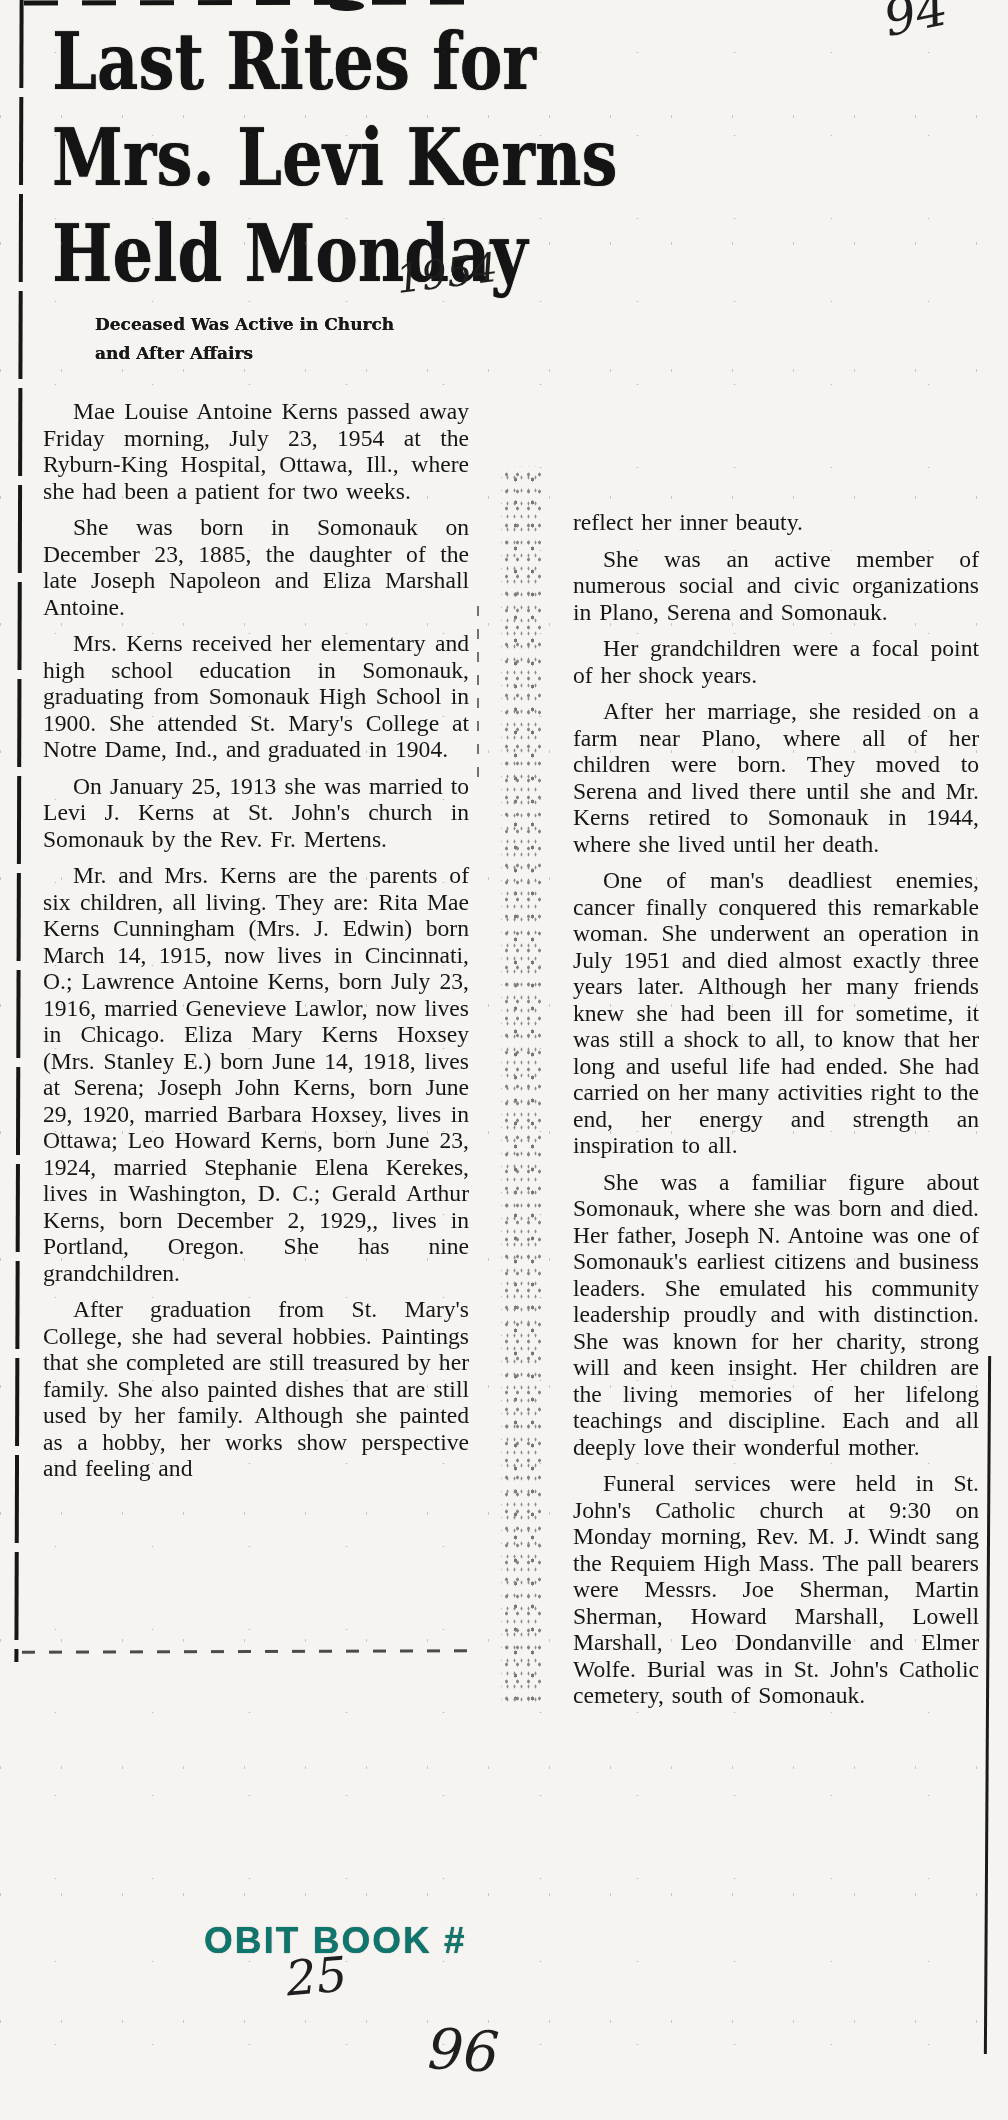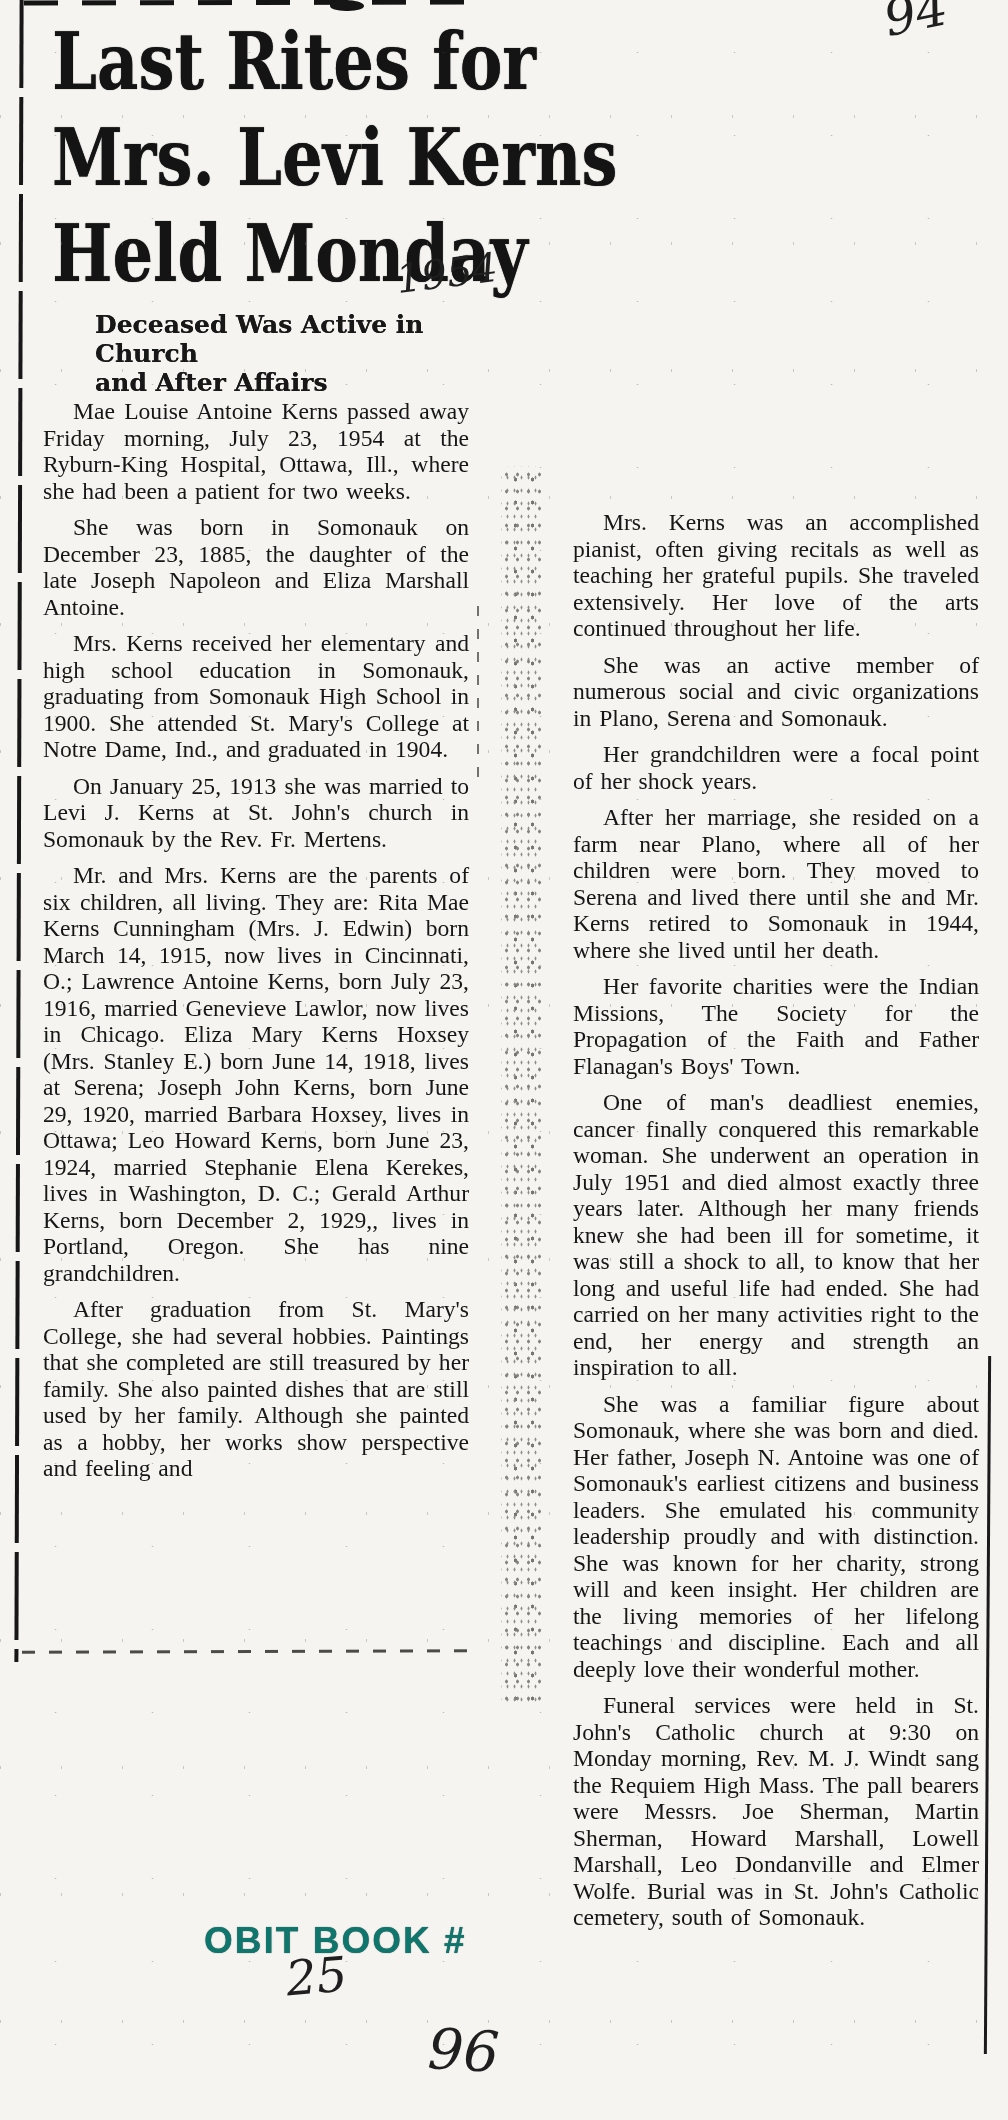--- a/index.html
+++ b/index.html
@@ -40,21 +40,21 @@
     font-style:italic;
     color:#1f1f1f;
     white-space:nowrap;
   }
   .hw-year{position:absolute;left:396px;top:250px;font-size:40px;transform:rotate(-7deg);}
   .hw-top-right{position:absolute;left:884px;top:-16px;font-size:50px;transform:rotate(-12deg);}
   .hw-bottom{position:absolute;left:428px;top:2018px;font-size:56px;transform:rotate(3deg);}
   .subhead{
     position:absolute;left:95px;top:310px;width:400px;
     font-family:"DejaVu Serif", serif;
-    font-weight:700;font-size:25px;line-height:29px;color:#181818;
+    font-weight:700;font-size:17px;line-height:29px;color:#181818;
     text-shadow:0 0 .6px #222;
   }
   
   .col{
     position:absolute;
     font-size:23.6px;
     line-height:26.5px;
     text-align:justify;
     word-spacing:2px;
     color:#161616;
@@ -138,25 +138,24 @@
   <div class="col col-left">
     <p class="para">Mae Louise Antoine Kerns passed away Friday morning, July 23, 1954 at the Ryburn-King Hospital, Ottawa, Ill., where she had been a patient for two weeks.</p>
     <p class="para">She was born in Somonauk on December 23, 1885, the daughter of the late Joseph Napoleon and Eliza Marshall Antoine.</p>
     <p class="para">Mrs. Kerns received her elementary and high school education in Somonauk, graduating from Somonauk High School in 1900. She attended St. Mary's College at Notre Dame, Ind., and graduated in 1904.</p>
     <p class="para">On January 25, 1913 she was married to Levi J. Kerns at St. John's church in Somonauk by the Rev. Fr. Mertens.</p>
     <p class="para">Mr. and Mrs. Kerns are the parents of six children, all living. They are: Rita Mae Kerns Cunningham (Mrs. J. Edwin) born March 14, 1915, now lives in Cincinnati, O.; Lawrence Antoine Kerns, born July 23, 1916, married Genevieve Lawlor, now lives in Chicago. Eliza Mary Kerns Hoxsey (Mrs. Stanley E.) born June 14, 1918, lives at Serena; Joseph John Kerns, born June 29, 1920, married Barbara Hoxsey, lives in Ottawa; Leo Howard Kerns, born June 23, 1924, married Stephanie Elena Kerekes, lives in Washington, D. C.; Gerald Arthur Kerns, born December 2, 1929,, lives in Portland, Oregon. She has nine grandchildren.</p>
     <p class="para">After graduation from St. Mary's College, she had several hobbies. Paintings that she completed are still treasured by her family. She also painted dishes that are still used by her family. Although she painted as a hobby, her works show perspective and feeling and</p>
   </div>
 
   <div class="col col-right">
-    <p class="para">Mrs. Kerns was an accomplished pianist, often giving recitals as well as teaching her grateful pupils. She traveled extensively. Her love of the arts continued throughout her life.</p>
+    <p class="para no-indent">reflect her inner beauty.</p>
     <p class="para">She was an active member of numerous social and civic organizations in Plano, Serena and Somonauk.</p>
     <p class="para">Her grandchildren were a focal point of her shock years.</p>
     <p class="para">After her marriage, she resided on a farm near Plano, where all of her children were born. They moved to Serena and lived there until she and Mr. Kerns retired to Somonauk in 1944, where she lived until her death.</p>
-    <p class="para">Her favorite charities were the Indian Missions, The Society for the Propagation of the Faith and Father Flanagan's Boys' Town.</p>
     <p class="para">One of man's deadliest enemies, cancer finally conquered this remarkable woman. She underwent an operation in July 1951 and died almost exactly three years later. Although her many friends knew she had been ill for sometime, it was still a shock to all, to know that her long and useful life had ended. She had carried on her many activities right to the end, her energy and strength an inspiration to all.</p>
     <p class="para">She was a familiar figure about Somonauk, where she was born and died. Her father, Joseph N. Antoine was one of Somonauk's earliest citizens and business leaders. She emulated his community leadership proudly and with distinction. She was known for her charity, strong will and keen insight. Her children are the living memories of her lifelong teachings and discipline. Each and all deeply love their wonderful mother.</p>
     <p class="para">Funeral services were held in St. John's Catholic church at 9:30 on Monday morning, Rev. M. J. Windt sang the Requiem High Mass. The pall bearers were Messrs. Joe Sherman, Martin Sherman, Howard Marshall, Lowell Marshall, Leo Dondanville and Elmer Wolfe. Burial was in St. John's Catholic cemetery, south of Somonauk.</p>
   </div>
 
   <div class="stamp">OBIT BOOK #</div>
   <div class="hand stamp-num">25</div>
   <div class="hand hw-top-right">94</div>
   <div class="hand hw-bottom">96</div>
 

